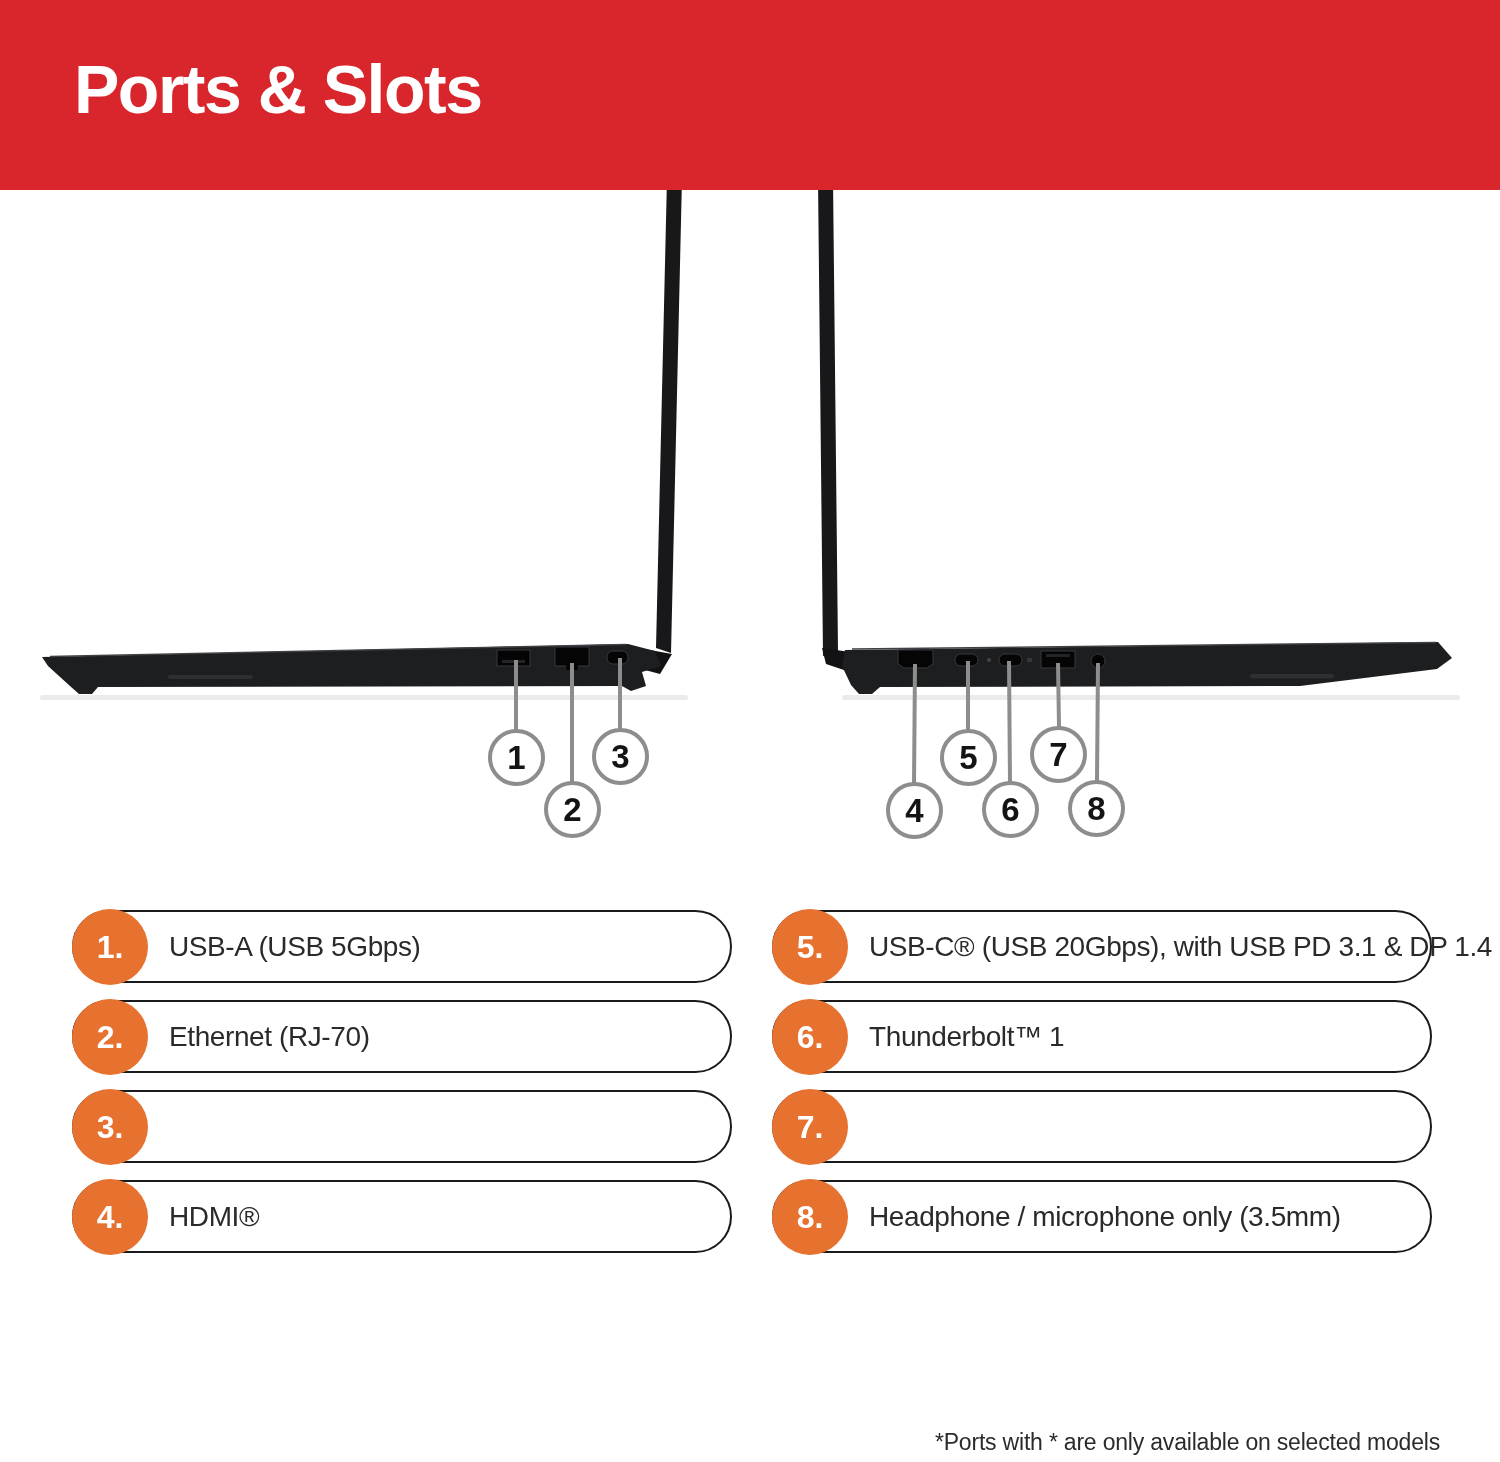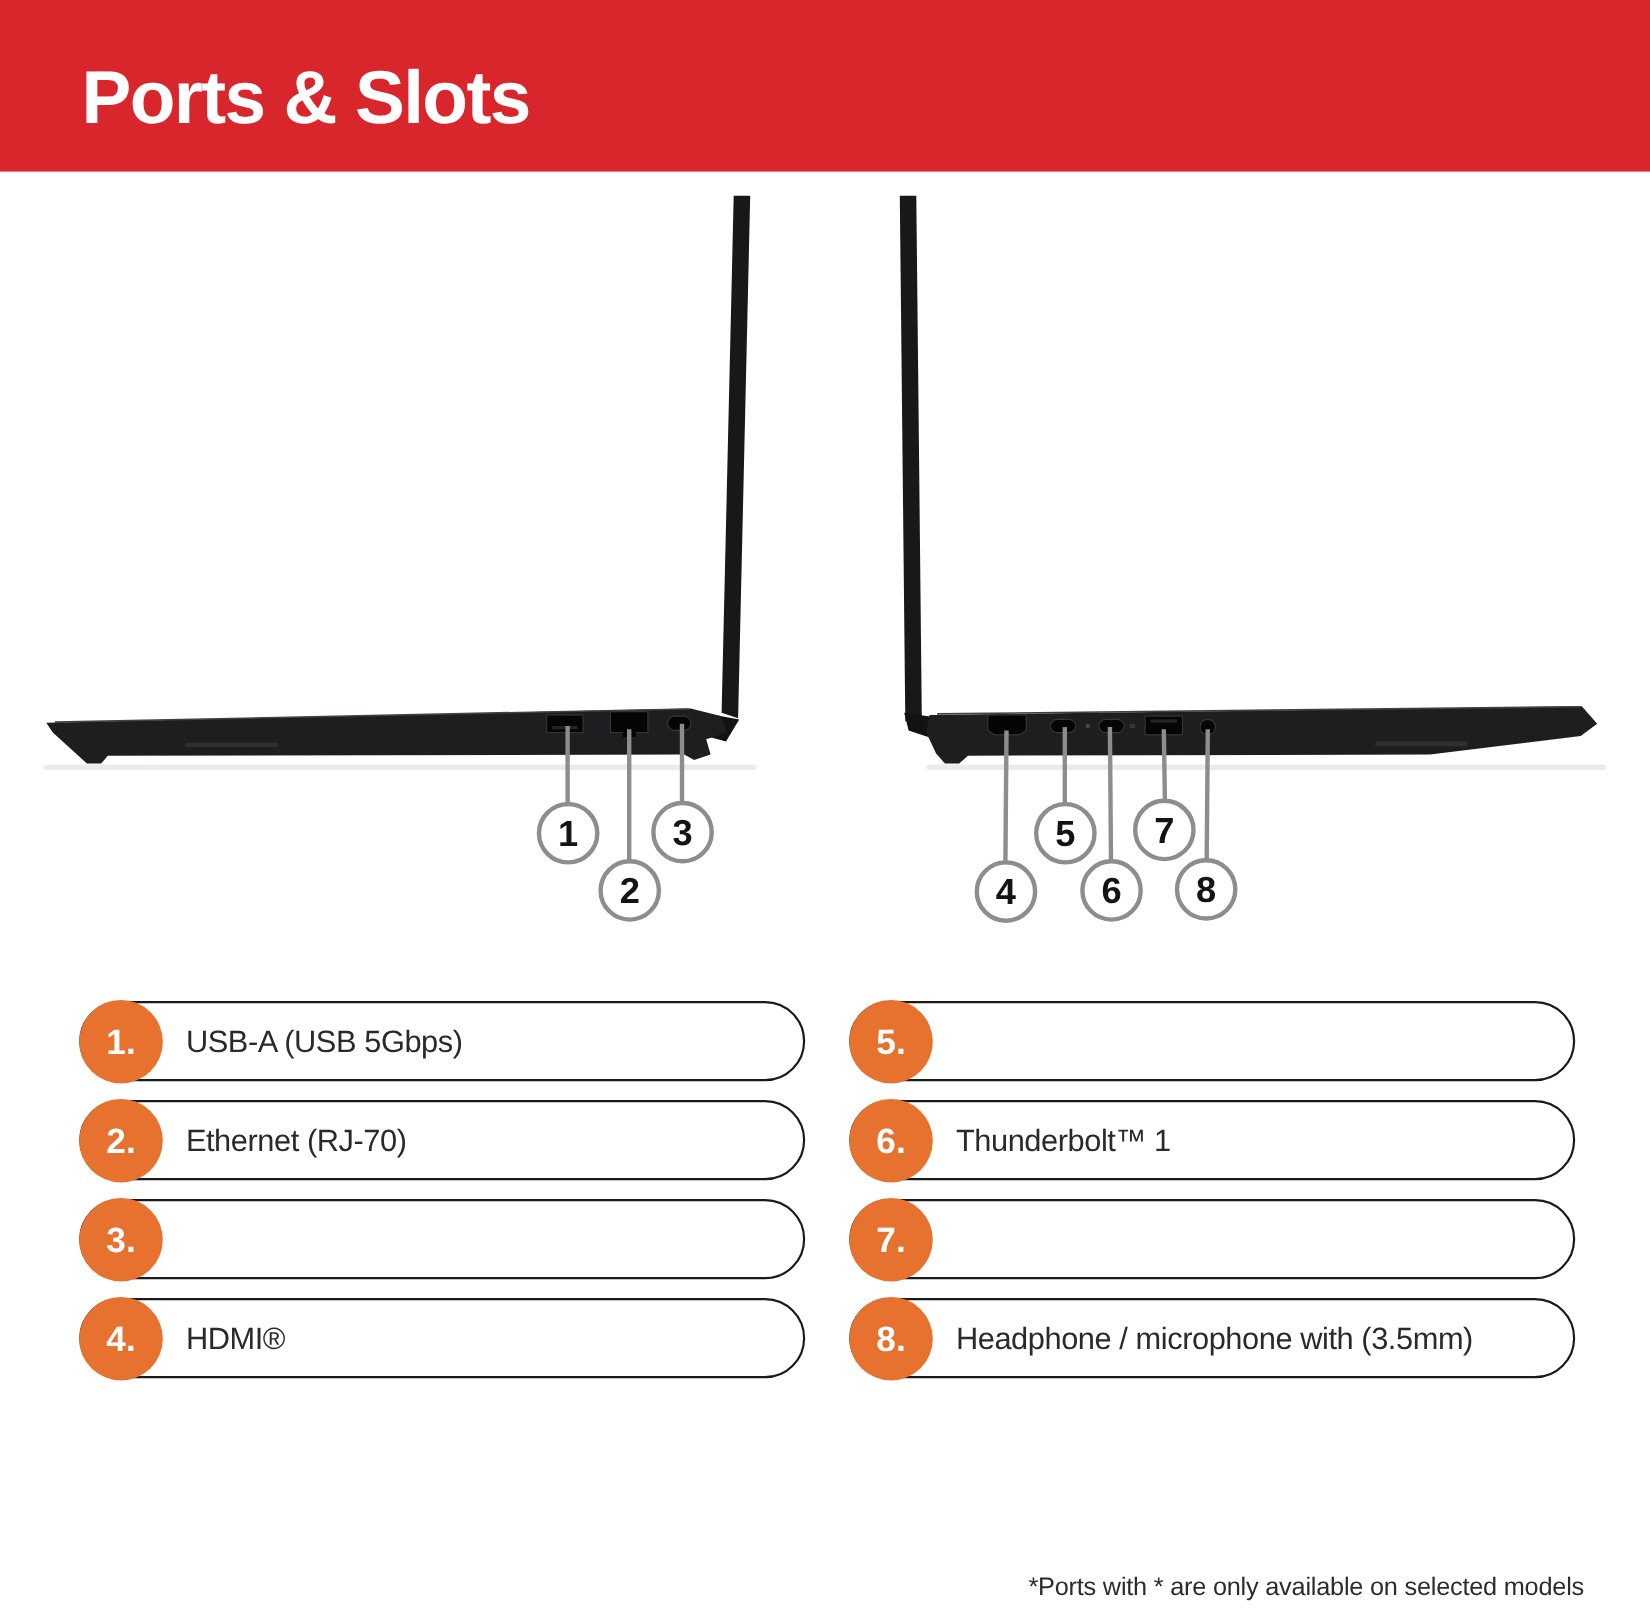--- a/index.html
+++ b/index.html
@@ -5,21 +5,21 @@
   html,body{margin:0;padding:0;background:#ffffff;}
   .canvas{
     position:relative;
     width:1500px;height:1462px;
     background:#ffffff;
     font-family:"Liberation Sans", sans-serif;
     overflow:hidden;
   }
   
   .banner{
-    position:absolute;left:0;top:0;width:1500px;height:156px;
+    position:absolute;left:0;top:0;width:1500px;height:190px;
     background:#D8262C;z-index:3;
   }
   .banner h1{
     position:absolute;left:74px;top:52px;margin:0;
     font-size:68px;font-weight:900;letter-spacing:-1.5px;
     color:#ffffff;line-height:1.1;
   }
   
   .diagram-svg{position:absolute;left:0;top:0;z-index:1;}
   .callout{
@@ -129,28 +129,29 @@
   <div class="pill" style="left:72px;top:1090px">
     <div class="badge">3.</div>
   </div>
   <div class="pill" style="left:72px;top:1180px">
     <div class="badge">4.</div>
     <div class="pill-label">HDMI®</div>
   </div>
 
   <div class="pill" style="left:772px;top:910px">
     <div class="badge">5.</div>
+    <div class="pill-label">USB-C® (USB 20Gbps), with USB PD 3.1 &amp; DP 1.4</div>
   </div>
   <div class="pill" style="left:772px;top:1000px">
     <div class="badge">6.</div>
     <div class="pill-label">Thunderbolt™ 1</div>
   </div>
   <div class="pill" style="left:772px;top:1090px">
     <div class="badge">7.</div>
   </div>
   <div class="pill" style="left:772px;top:1180px">
     <div class="badge">8.</div>
-    <div class="pill-label">Headphone / microphone with (3.5mm)</div>
+    <div class="pill-label">Headphone / microphone only (3.5mm)</div>
   </div>
 
   <div class="footnote">*Ports with * are only available on selected models</div>
 
 </div>
 
 </body></html>

